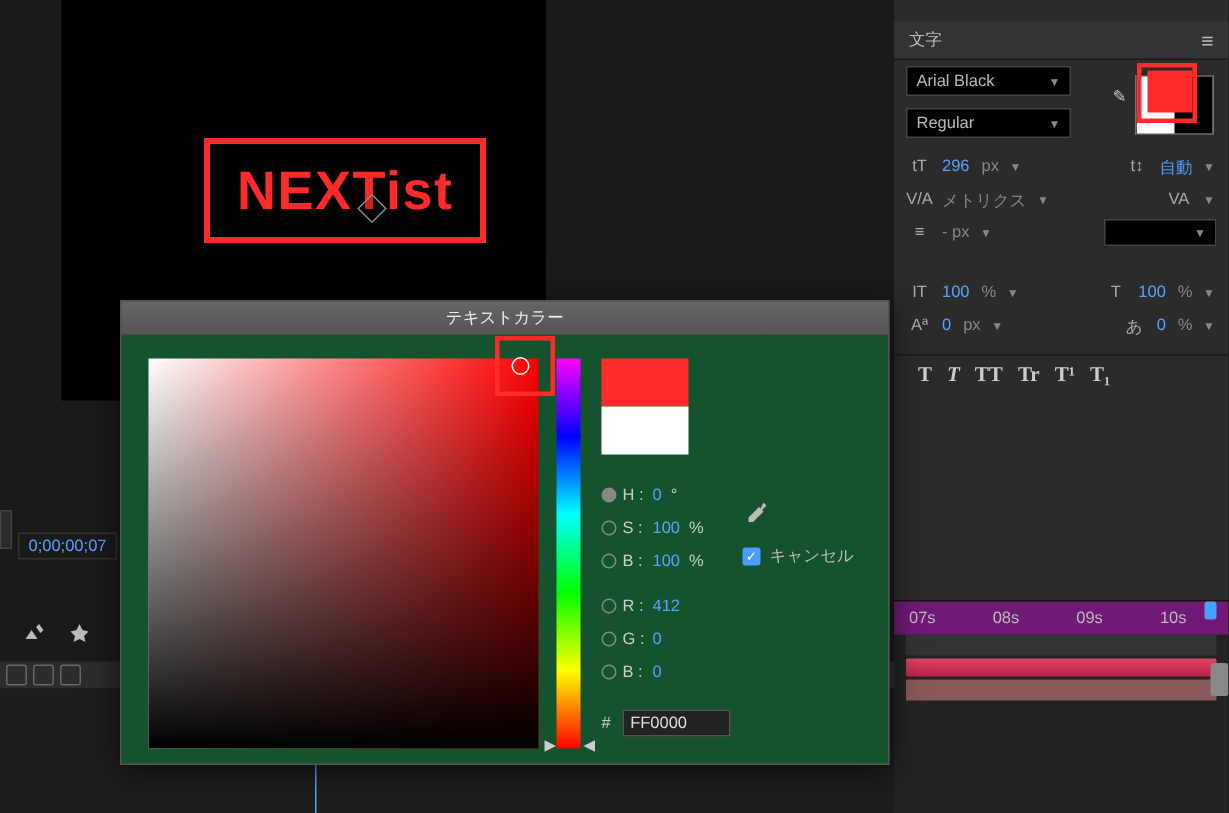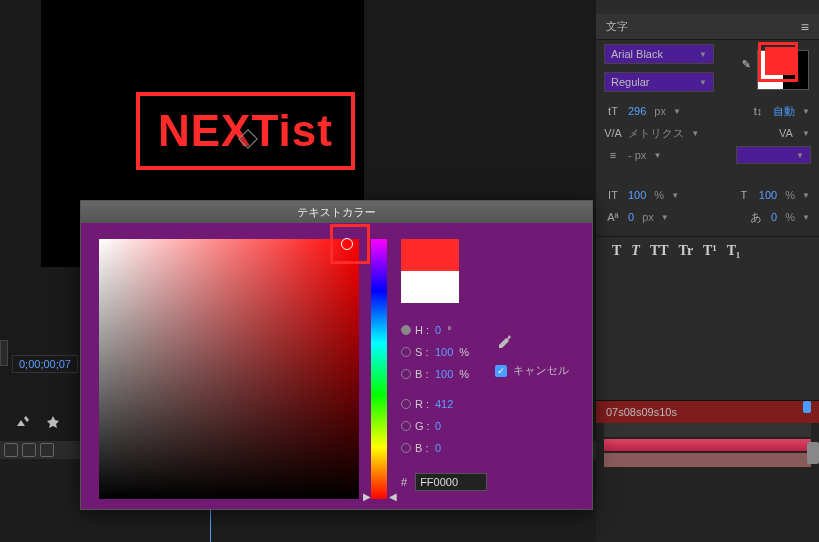--- a/index.html
+++ b/index.html
@@ -1,65 +1,65 @@
 <!DOCTYPE html>
 <html><head>
 <meta charset="utf-8">
 <style>
 *{box-sizing:border-box;margin:0;padding:0;font-family:"Hiragino Sans","Meiryo",sans-serif;font-size:11px;color:#bbb}
 body{background:#1a1a1a;width:819px;height:542px;overflow:hidden;position:relative}
 
 
 .comp{position:absolute;left:41px;top:0;width:323px;height:267px;background:#000}
 .text-box{position:absolute;left:95px;top:92px;border:4px solid #ff2a2a;padding:10px 18px}
-.text-box span{font-family:"Arial Black",sans-serif;font-weight:900;font-size:44px;color:#ff2a2a;letter-spacing:1px}
+.text-box span{font-family:"Arial Black",sans-serif;font-weight:900;font-size:36px;color:#ff2a2a;letter-spacing:1px}
 .anchor{position:absolute;left:200px;top:132px;width:14px;height:14px;border:1px solid #888;transform:rotate(45deg);background:rgba(0,0,0,.2)}
 .timecode{position:absolute;left:12px;top:355px;background:#1a1a1a;border:1px solid #333;padding:2px 6px;color:#5aa0ff;font-size:11px}
 .tl-icons{position:absolute;left:15px;top:414px;display:flex;gap:14px;align-items:center}
 .tl-icon{width:16px;height:16px;color:#bbb}
 .tl-row{position:absolute;left:0;top:441px;width:596px;height:18px;background:#2c2c2c;display:flex;align-items:center;gap:4px;padding-left:4px}
 .tl-row .dot{width:14px;height:14px;border:1px solid #666;border-radius:2px}
 .tl-body{position:absolute;left:0;top:459px;width:596px;height:83px;background:#1d1d1d}
 .playhead{position:absolute;left:210px;top:459px;width:1px;height:83px;background:#5aa0ff}
 .playhead::before{content:"";position:absolute;top:-6px;left:-4px;width:9px;height:9px;background:#5aa0ff;border-radius:2px}
 
 
 .rpanel{position:absolute;left:596px;top:0;width:223px;height:542px;background:#2b2b2b}
 .rp-tab{height:26px;background:#333;border-bottom:1px solid #1a1a1a;padding:6px 10px;display:flex;justify-content:space-between;align-items:center;margin-top:14px}
 .rp-tab .ham{font-size:14px;cursor:pointer}
 .rp-row{display:flex;align-items:center;gap:4px;padding:4px 8px}
-.sel{background:#4c1d95;border:1px solid #444;height:20px;flex:1;padding:2px 6px;display:flex;align-items:center;justify-content:space-between}
+.sel{background:#000000;border:1px solid #444;height:20px;flex:1;padding:2px 6px;display:flex;align-items:center;justify-content:space-between}
 .sel .arr{font-size:8px;color:#888}
 .swatch{position:absolute;right:10px;top:50px;width:52px;height:40px;background:#fff;border:1px solid #555}
 .swatch .half{width:50%;height:100%;background:#000;float:right}
 .swatch-hi{position:absolute;right:21px;top:42px;width:40px;height:40px;border:3px solid #ff2a2a;pointer-events:none}
 .swatch-fill{position:absolute;right:24px;top:47px;width:30px;height:28px;background:#ff2a2a}
 .eyedrop-sm{position:absolute;right:68px;top:58px;color:#ccc}
 .char-grid{padding:4px 8px}
 .cg-row{display:flex;align-items:center;height:22px;gap:6px}
 .cg-ic{width:18px;text-align:center;color:#aaa;font-size:11px}
 .cg-val{color:#5aa0ff;cursor:pointer}
 .cg-unit{color:#888;margin-left:2px}
 .cg-dd{width:10px;text-align:center;color:#888;font-size:8px}
 .auto{color:#4a9eff}
 .type-row{display:flex;gap:10px;padding:6px 16px;border-top:1px solid #1a1a1a;margin-top:4px}
 .type-row span{font-family:serif;font-weight:bold;font-size:14px;color:#ccc;cursor:pointer}
 .chk-row{display:flex;gap:20px;padding:6px 12px;align-items:center}
 .chk{width:12px;height:12px;border:1px solid #777;display:inline-block;vertical-align:middle;margin-right:4px}
 
 
 .rtl{position:absolute;left:596px;top:400px;width:223px;height:142px;background:#232323;border-top:1px solid #111}
-.rtl-ruler{height:22px;background:#7f1d1d;display:flex;align-items:center;padding-left:10px;color:#888;font-size:10px;position:relative}
+.rtl-ruler{height:22px;background:#701a75;display:flex;align-items:center;padding-left:10px;gap:38px;color:#888;font-size:10px;position:relative}
 .rtl-scrub{position:absolute;top:0;right:8px;width:8px;height:12px;background:#4a9eff;border-radius:2px}
 .rtl-bar{height:12px;background:linear-gradient(#d46,#b24);margin:2px 8px;border-radius:1px}
 .rtl-bar2{height:14px;background:#8a5a5a;margin:0 8px}
 .rtl-handle{position:absolute;right:0;top:442px;width:12px;height:22px;background:#888;border-radius:2px}
 
 
-.dialog{position:absolute;left:80px;top:200px;width:513px;height:310px;background:#701a75;border:1px solid #555;box-shadow:0 4px 20px rgba(0,0,0,.6)}
+.dialog{position:absolute;left:80px;top:200px;width:513px;height:310px;background:#14532d;border:1px solid #555;box-shadow:0 4px 20px rgba(0,0,0,.6)}
 .dlg-title{height:22px;background:linear-gradient(#666,#555);text-align:center;line-height:22px;color:#eee;font-size:11px}
 .sv-field{position:absolute;left:18px;top:38px;width:260px;height:260px;background:linear-gradient(to top,#000,transparent),linear-gradient(to right,#fff,#ff0000)}
 .sv-cursor{position:absolute;left:330px;top:224px;width:40px;height:40px;border:3px solid #ff2a2a;pointer-events:none}
 .sv-cursor-inner{position:absolute;left:341px;top:238px;width:12px;height:12px;border:1px solid #fff;border-radius:50%}
 .hue{position:absolute;left:290px;top:38px;width:16px;height:260px;background:linear-gradient(to bottom,#f0f,#00f,#0ff,#0f0,#ff0,#f00)}
 .hue-tri{position:absolute;left:282px;top:290px;font-size:10px;color:#ccc}
 .hue-tri2{position:absolute;left:308px;top:290px;font-size:10px;color:#ccc}
 .preview{position:absolute;left:320px;top:38px;width:58px;height:64px}
 .preview .new{height:32px;background:#ff2a2a}
 .preview .old{height:32px;background:#fff}

